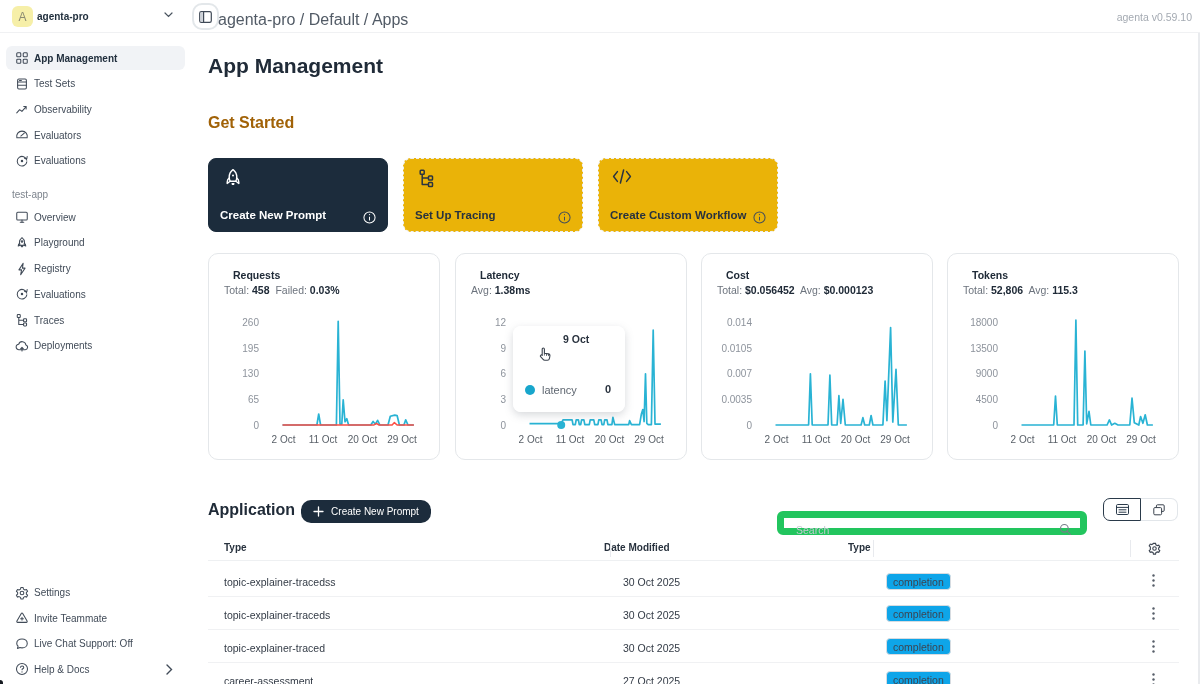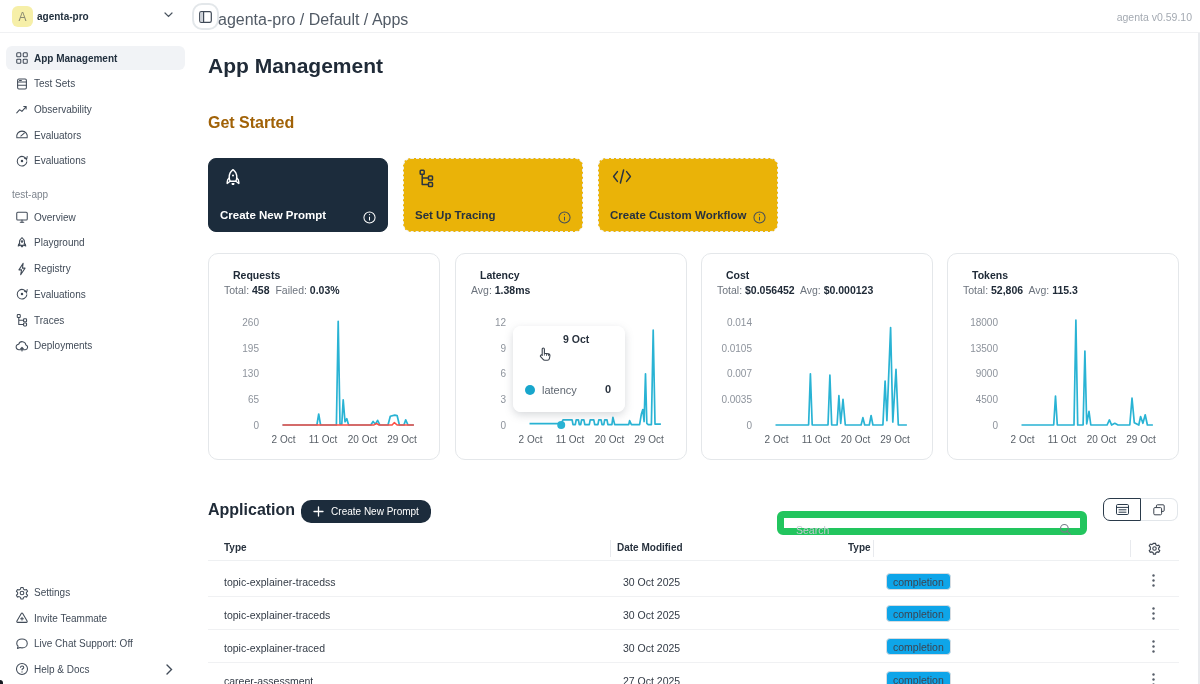--- a/index.html
+++ b/index.html
@@ -367,21 +367,21 @@
         <svg width="12" height="12" viewBox="0 0 12 12" fill="none" stroke="#3a424d" stroke-width="1">
           <rect x="3.4" y="0.8" width="7.8" height="6.6" rx="1.1"></rect>
           <rect x="0.8" y="3.6" width="7.8" height="7.2" rx="1.1" fill="#fff"></rect>
         </svg>
       </div>
   </div>
 
   <div id="tbl">
     <div id="thead">
       <div class="hc" style="left:16px;">Type</div>
-      <div class="hc" style="left:409px;">Date Modified</div>
+      <div class="hc" style="left:396px;">Date Modified</div>
       <div class="hc" style="left:640px;">Type</div>
       <div class="vsep" style="left:402px;"></div>
       <div class="vsep" style="left:665px;"></div>
       <div class="vsep" style="left:922px;"></div>
       <svg style="position:absolute;left:940px;top:6px;" width="13" height="13" viewBox="0 0 15 15" fill="none" stroke="#3c4450" stroke-width="1.3">
           <path d="M6.3 1.6h2.4l.4 1.7 1.6.9 1.7-.6 1.2 2.1-1.3 1.2v1.8l1.3 1.2-1.2 2.1-1.7-.6-1.6.9-.4 1.7H6.3l-.4-1.7-1.6-.9-1.7.6-1.2-2.1 1.3-1.2V5.7L1.4 4.5l1.2-2.1 1.7.6 1.6-.9z"></path>
           <circle cx="7.5" cy="7.5" r="2"></circle>
         </svg>
     </div>
     <div class="trow r1">

